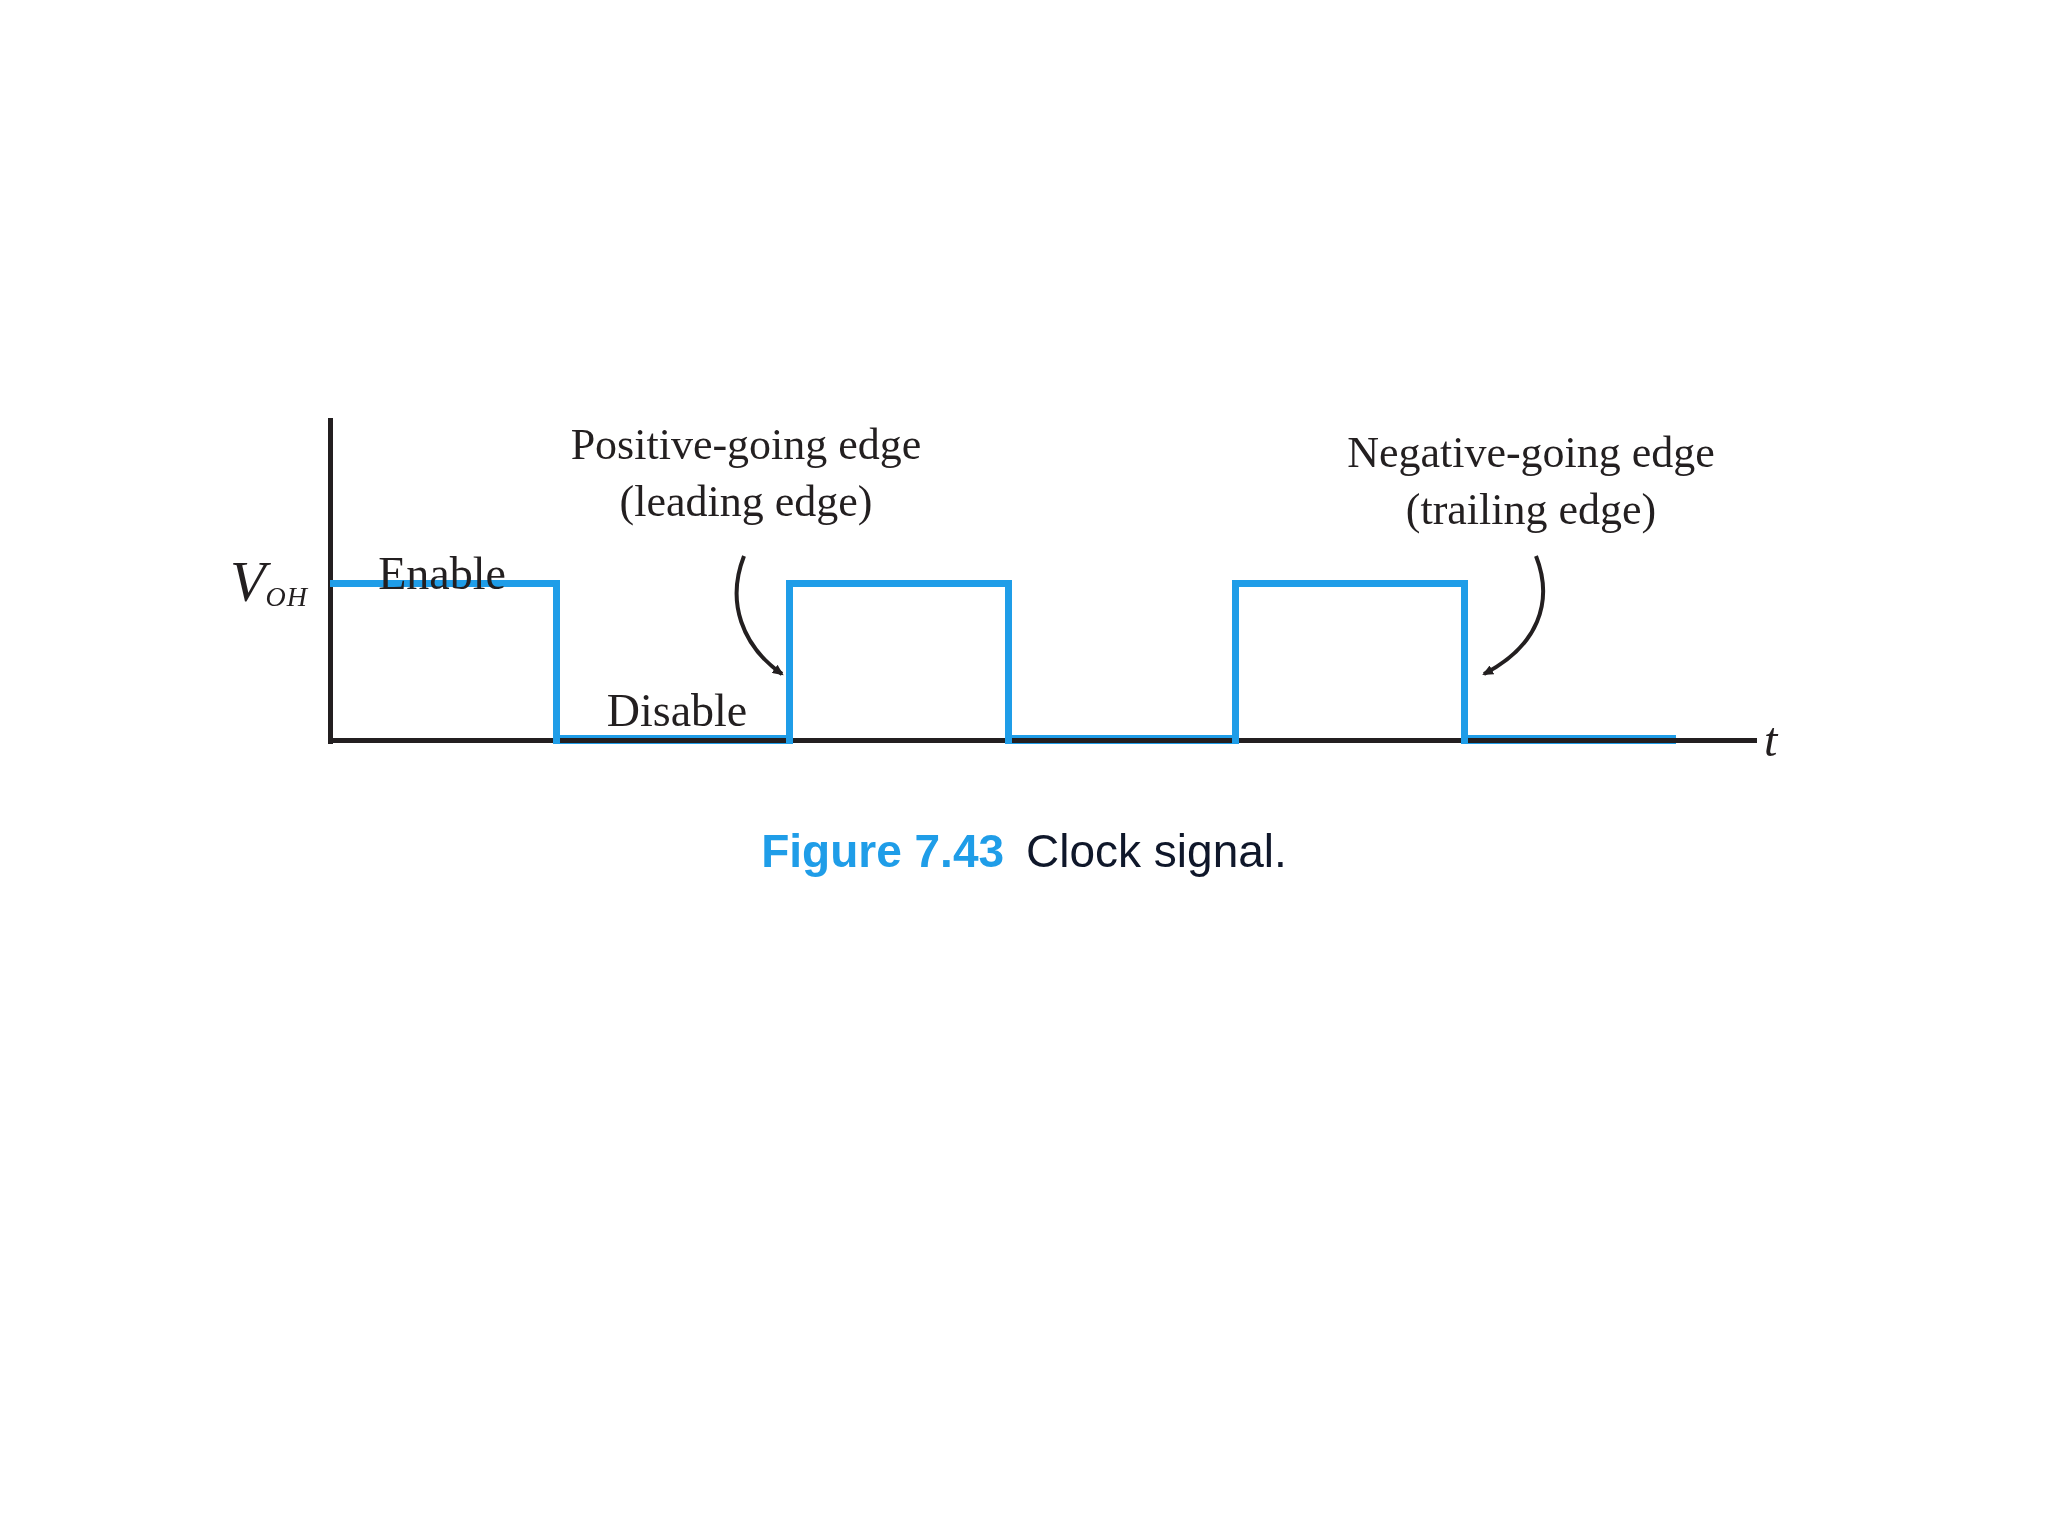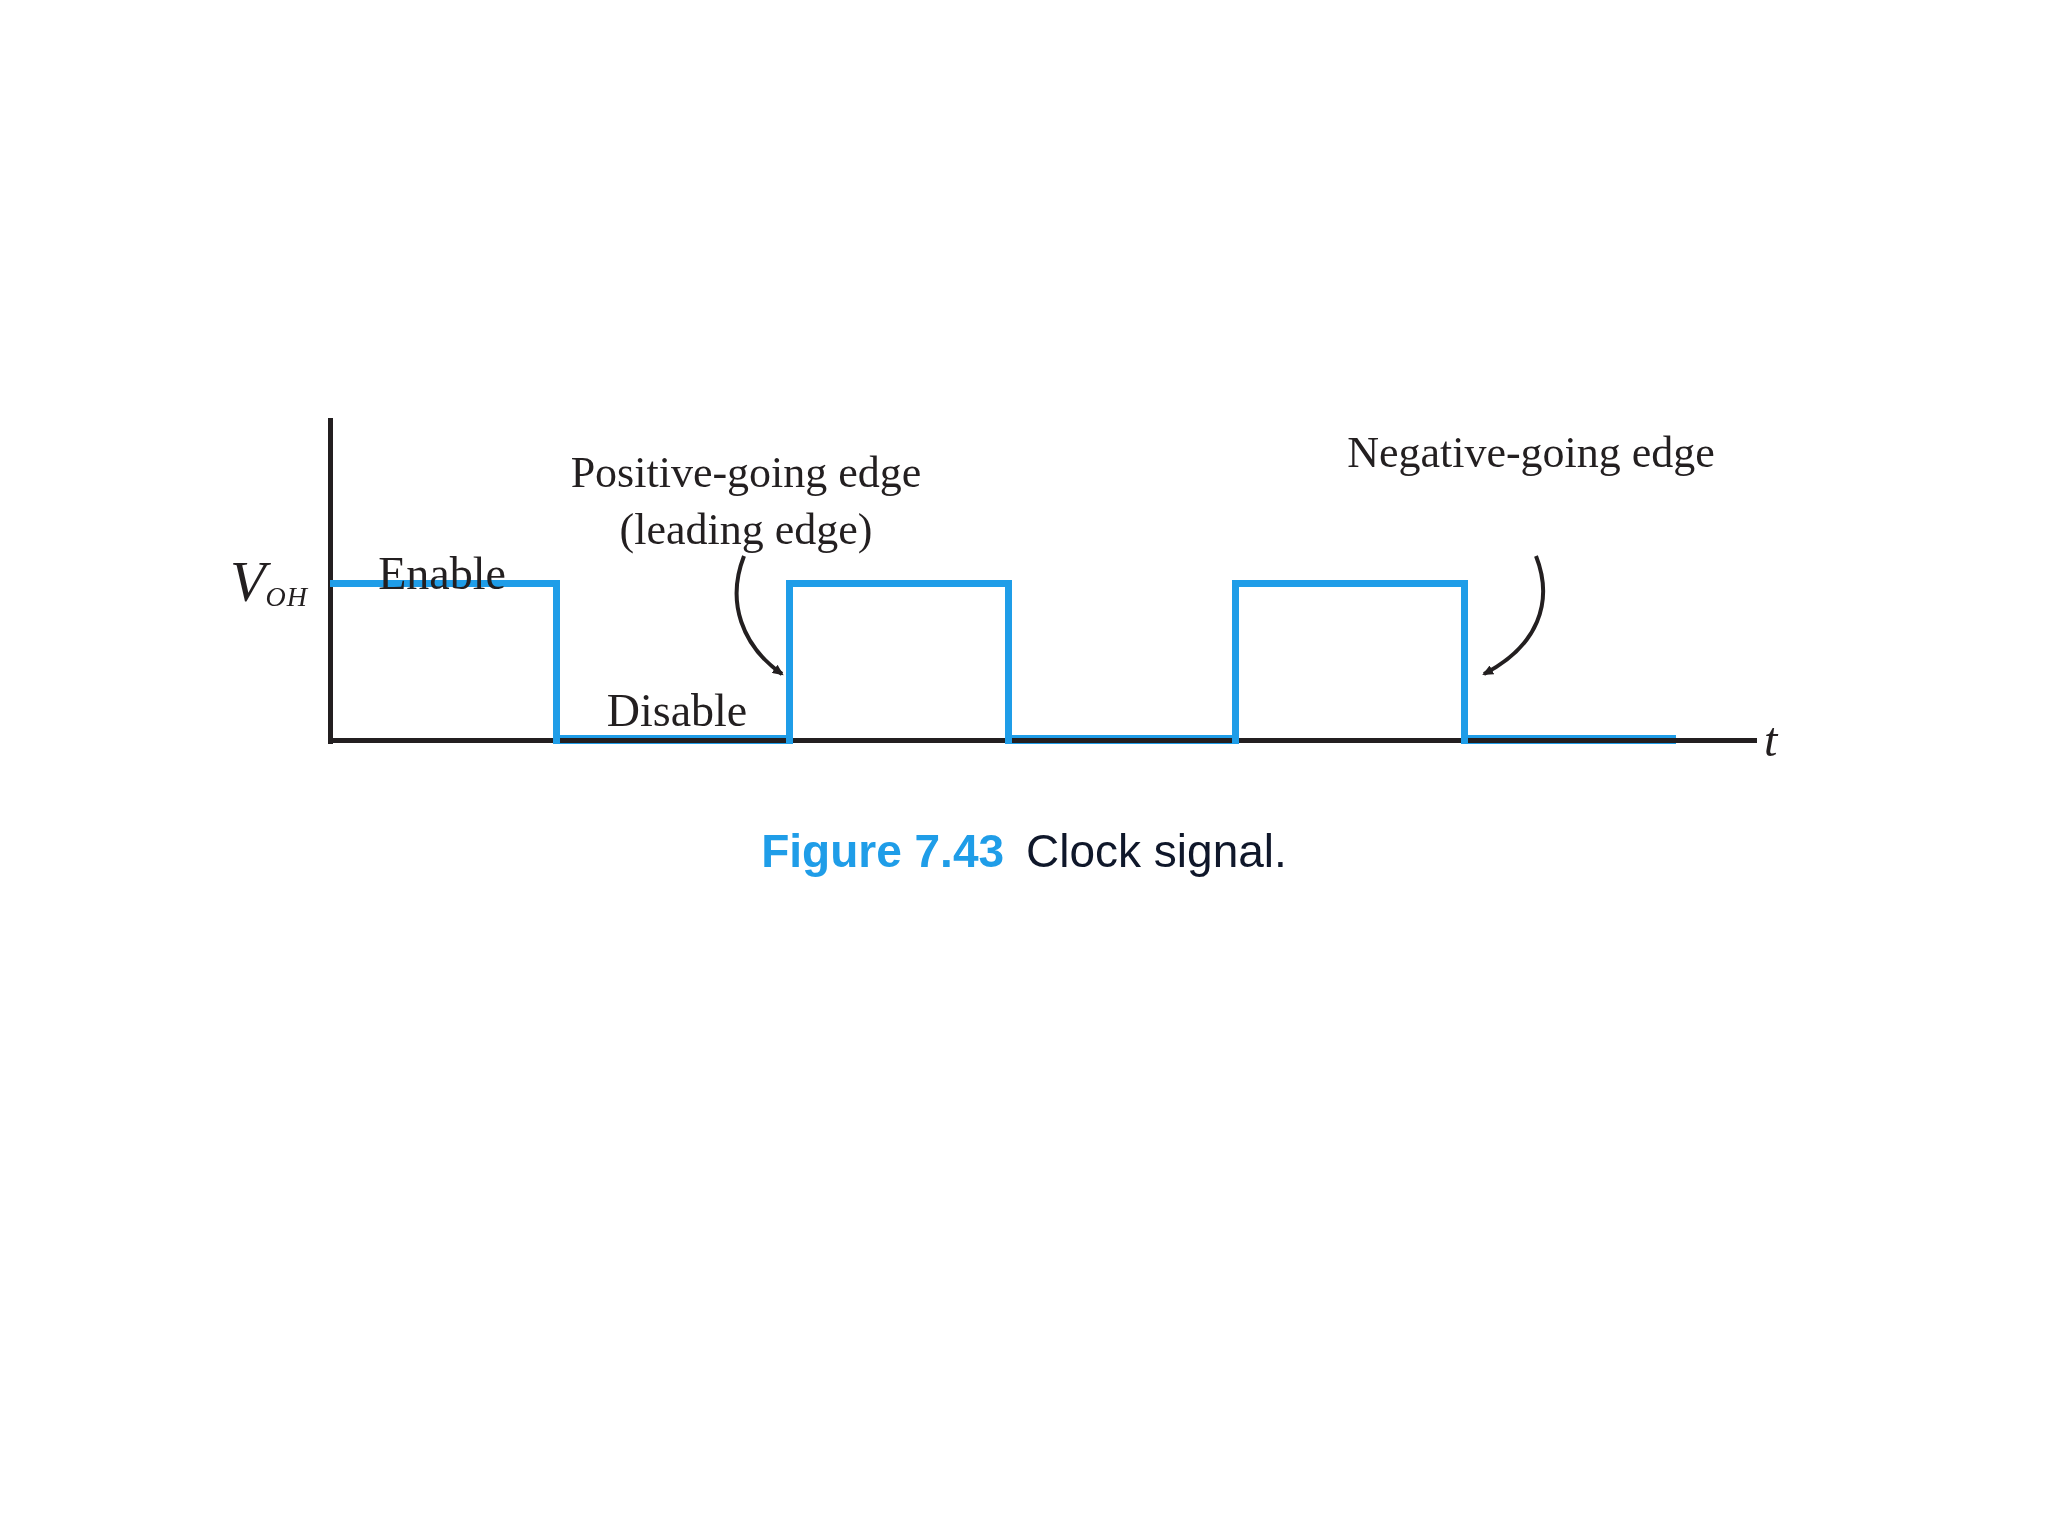--- a/index.html
+++ b/index.html
@@ -97,26 +97,27 @@
   </svg>
 
   <div id="voh-label" class="abs axis-letter" style="left:230px; top:548px;">
     <span>V</span><sub>OH</sub>
   </div>
   <div id="t-label" class="abs axis-letter" style="left:1764px; top:712px;">t</div>
 
   <div class="abs label-serif" style="left:442px; top:549px; transform:translateX(-50%);">Enable</div>
   <div class="abs label-serif" style="left:677px; top:686px; transform:translateX(-50%);text-align:right;">Disable</div>
 
-  <div class="abs anno-block" style="left:746px; top:444px;">
+  <div class="abs anno-block" style="left:746px; top:416px;">
     <div>Positive-going edge</div>
     <div>(leading edge)</div>
   </div>
   <div class="abs anno-block" style="left:1531px; top:424px;">
     <div>Negative-going edge</div>
+    <div>(trailing edge)</div>
   </div>
 
   <div id="caption" class="abs">
     <span class="fig-num">Figure 7.43</span>
     <span class="fig-text">Clock signal.</span>
   </div>
 
 </div>
 
 </body></html>

